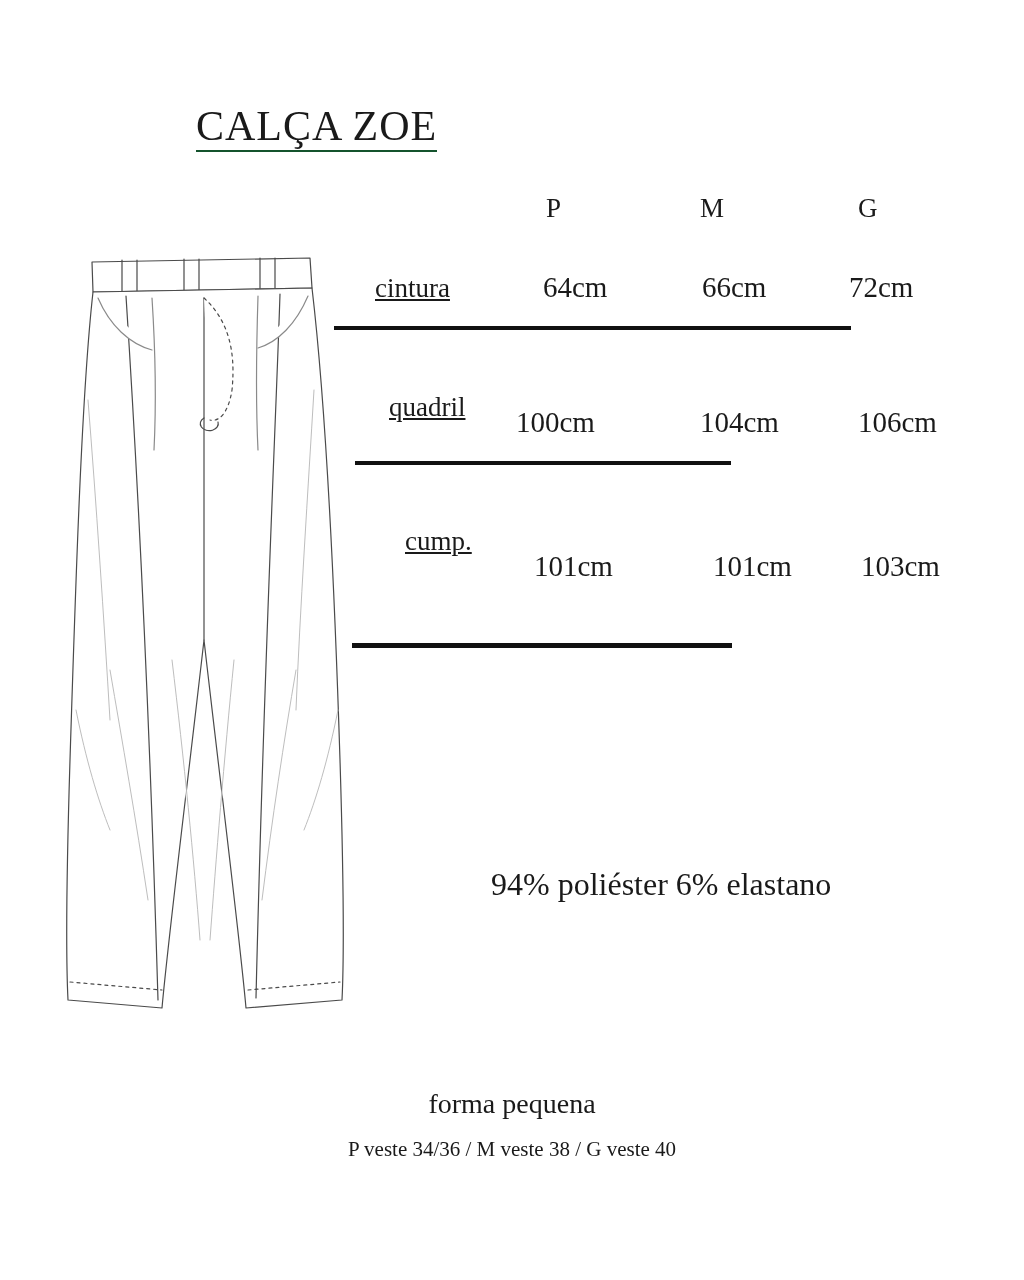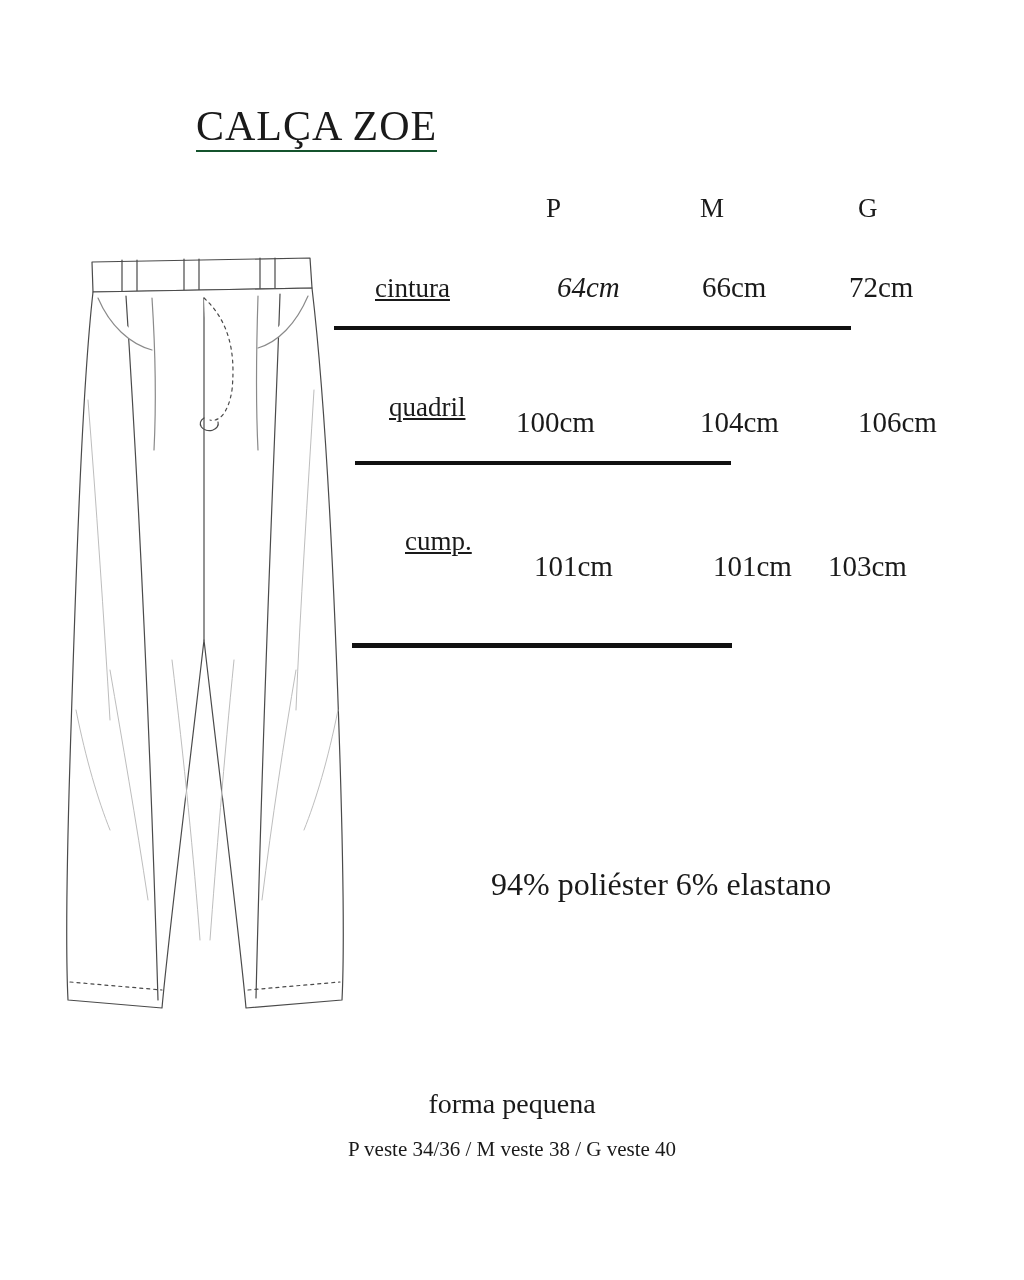--- a/index.html
+++ b/index.html
@@ -52,21 +52,21 @@
     font-size: 27px;
     text-decoration: underline;
   }
   .cell {
     position: absolute;
     font-size: 29px;
     white-space: nowrap;
   }
 
   #lbl-cintura { left: 375px; top: 273px; }
-  #cintura-p  { left: 557px; top: 271px; font-style: italic; }
+  #cintura-p  { left: 543px; top: 271px; }
   #cintura-m  { left: 702px; top: 271px; }
   #cintura-g  { left: 849px; top: 271px; }
 
   #rule-1 {
     position: absolute;
     left: 334px;
     top: 326px;
     width: 517px;
     height: 4px;
     background: #111;
@@ -82,21 +82,21 @@
     left: 355px;
     top: 461px;
     width: 376px;
     height: 4px;
     background: #111;
   }
 
   #lbl-cump { left: 405px; top: 498px; margin-top: 28px; }
   #cump-p  { left: 534px; top: 550px; }
   #cump-m  { left: 713px; top: 550px; }
-  #cump-g  { left: 828px; top: 550px; }
+  #cump-g  { left: 861px; top: 550px; }
 
   #rule-3 {
     position: absolute;
     left: 352px;
     top: 643px;
     width: 380px;
     height: 5px;
     background: #111;
   }
 

